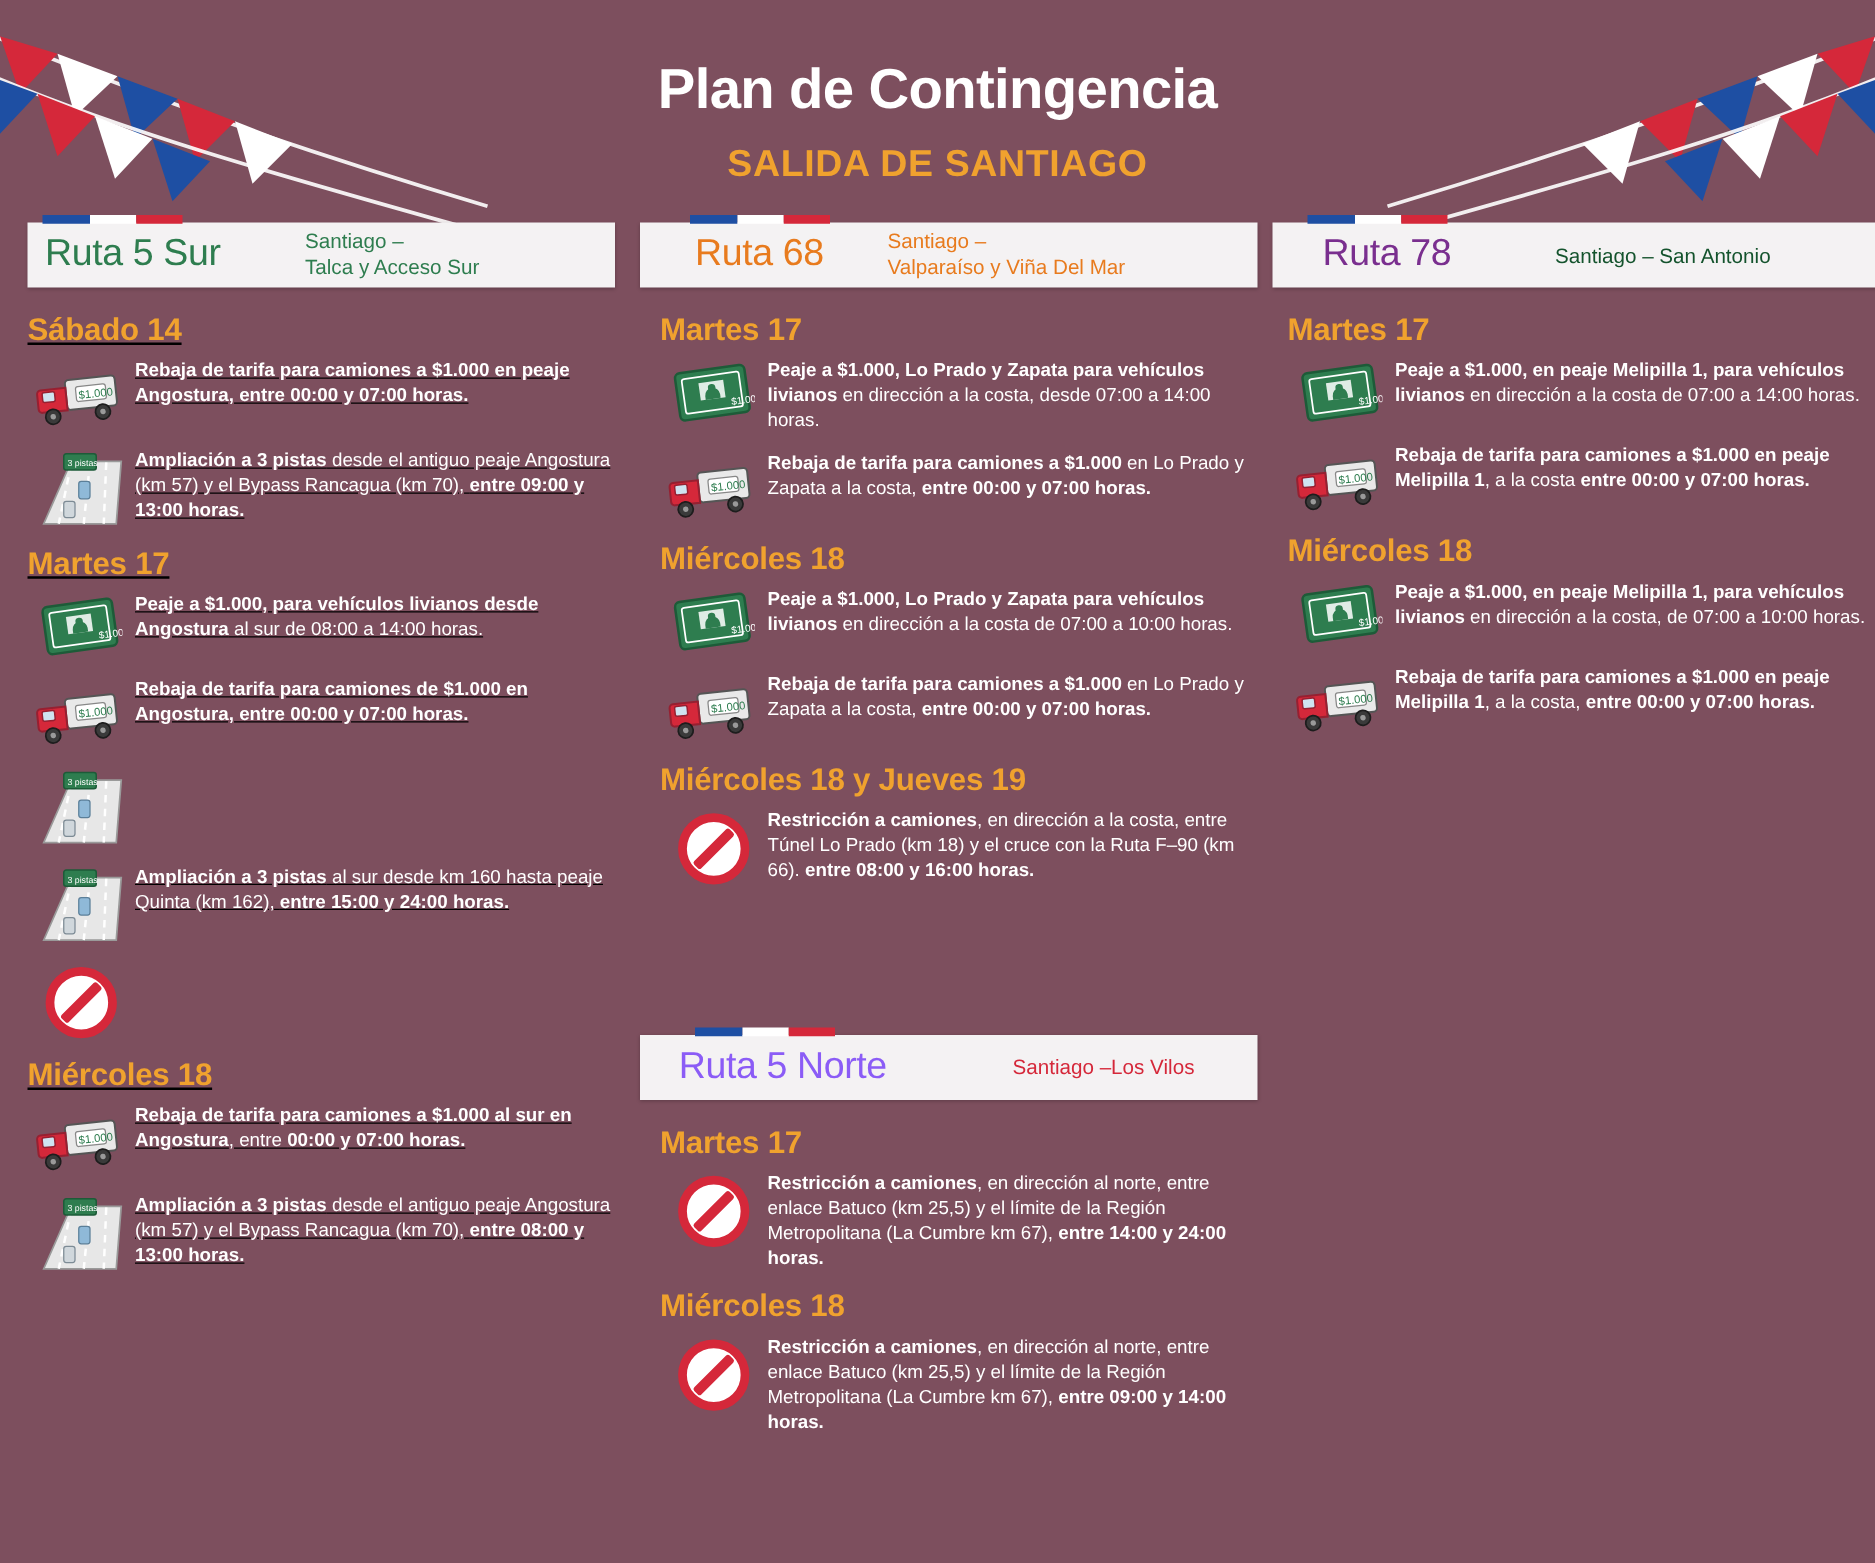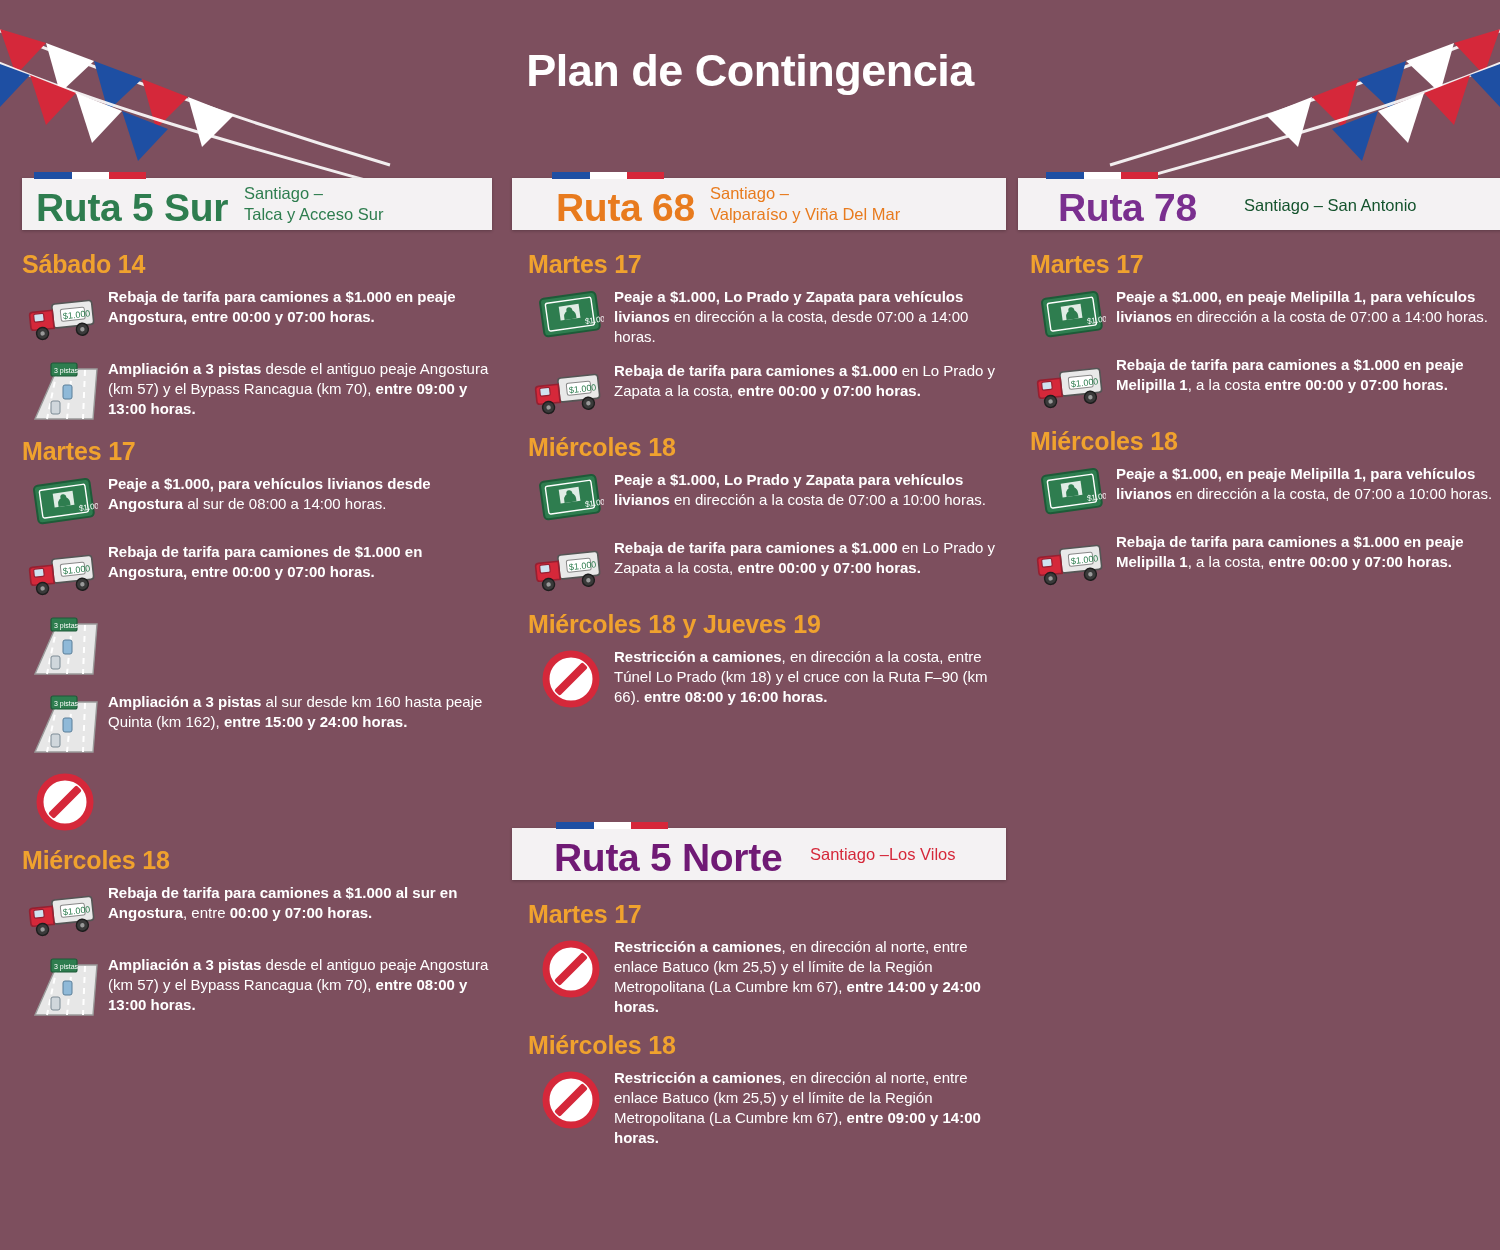--- a/index.html
+++ b/index.html
@@ -57,22 +57,22 @@
     width: 112px;
     display: flex;
   }
   .flagbar i { display: block; height: 100%; }
   .flagbar .b { width: 34%; background: #1e4fa3; }
   .flagbar .w { width: 33%; background: #ffffff; }
   .flagbar .r { width: 33%; background: #d5283a; }
 
   .route-name {
     position: absolute;
-    font-size: 39px;
-    font-weight: bold;
+    font-size: 30px;
+    font-weight: normal;
     letter-spacing: -0.3px;
     white-space: nowrap;
   }
   .route-sub {
     position: absolute;
     font-size: 16.5px;
     line-height: 21px;
     white-space: pre-line;
   }
 
@@ -149,20 +149,21 @@
       <g>
         <polygon points="524,44 480,60 510,92" fill="#1e4fa3"></polygon>
         <polygon points="480,60 434,78 464,110" fill="#d5283a"></polygon>
         <polygon points="434,78 388,96 418,128" fill="#ffffff"></polygon>
         <polygon points="388,96 342,114 372,146" fill="#1e4fa3"></polygon>
       </g>
     </svg>
   </div>
 
   <div class="title">Plan de Contingencia</div>
+  <div class="subtitle">SALIDA DE SANTIAGO</div>
 </div>
 
 <div class="route-card" style="left:22px; top:178px; width:470px;">
   <div class="flagbar" style="left:12px;">
       <i class="b"></i>
       <i class="w"></i>
       <i class="r"></i>
     </div>
   <div class="route-name" style="left:14px; top:8px; color:#2e7d4f;">Ruta 5 Sur</div>
   <div class="route-sub" style="left:222px; top:5px; color:#2e7d4f;">Santiago –
@@ -189,25 +190,25 @@
   <div class="route-name" style="left:40px; top:8px; color:#7a2f8f;">Ruta 78</div>
   <div class="route-sub" style="left:226px; top:17px; color:#14532d;">Santiago – San Antonio</div>
 </div>
 
 <div class="route-card" style="left:512px; top:828px; width:494px;">
   <div class="flagbar" style="left:44px;">
       <i class="b"></i>
       <i class="w"></i>
       <i class="r"></i>
     </div>
-  <div class="route-name" style="left:42px; top:8px; color:#701a75;">Ruta 5 Norte</div>
+  <div class="route-name" style="left:31px; top:8px; color:#8b5cf6;">Ruta 5 Norte</div>
   <div class="route-sub" style="left:298px; top:16px; color:#d5283a;">Santiago –Los Vilos</div>
 </div>
 
-<div class="col" id="col-ruta5sur" style="left:22px;  top:250px; width:480px;">
+<div class="col" id="col-ruta5sur" style="left:22px;  top:250px; width:480px;text-decoration:underline;">
     <div class="day">Sábado 14</div>
     <div class="entry">
         <div class="icon">
         <svg class="ico" width="76" height="56" viewBox="0 0 76 56">
       <g transform="rotate(-6 38 28)">
         <rect x="26" y="14" width="40" height="24" rx="3" fill="#e9e9e9" stroke="#555" stroke-width="1.6"></rect>
         <rect x="34" y="20" width="24" height="12" rx="2" fill="#ffffff" stroke="#888" stroke-width="1"></rect>
         <text x="36" y="30" font-size="9" fill="#2e7d4f" font-family="Liberation Sans, sans-serif">$1.000</text>
         <path d="M6 20 h20 v18 H6 a3 3 0 0 1 -3 -3 v-12 a3 3 0 0 1 3 -3 z" fill="#d5283a" stroke="#962031" stroke-width="1.6"></path>
         <rect x="7" y="22" width="10" height="8" rx="1.5" fill="#cfe3f0" stroke="#962031" stroke-width="1.2"></rect>

